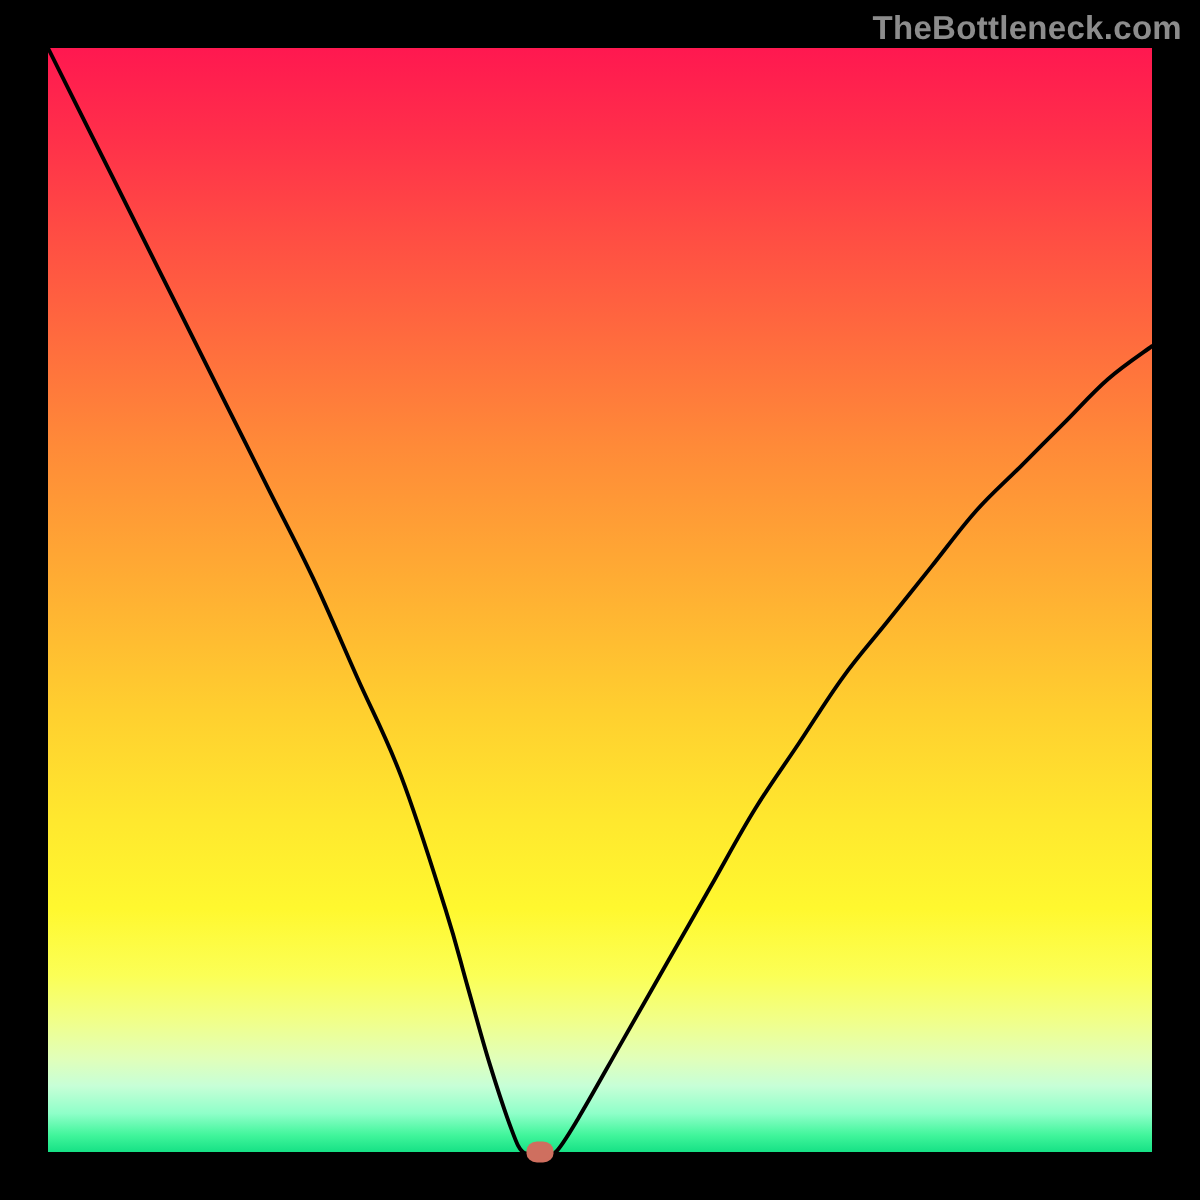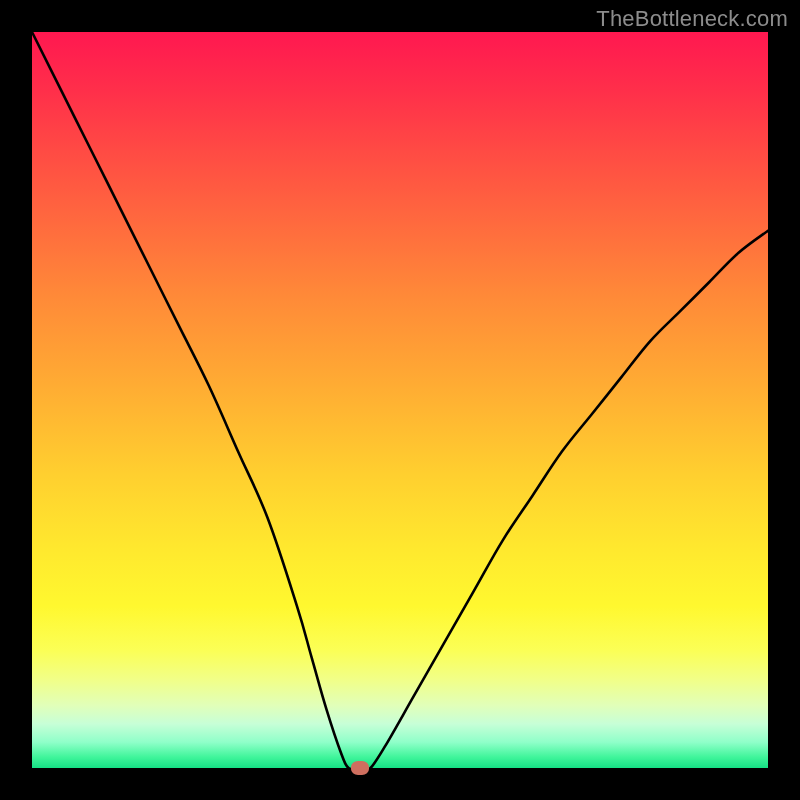--- a/index.html
+++ b/index.html
@@ -42,21 +42,21 @@
       #8fffc9 96.5%,
       #40f59b 98.5%,
       #16e185 100%);
   }
   .watermark {
     position: absolute;
     top: 6px;
     right: 12px;
     color: #8c8c8c;
     font-size: 22px;
-    font-weight: 400;
+    font-weight: 700;
     letter-spacing: 0.2px;
     user-select: none;
   }
   svg.curve {
     position: absolute;
     left: 0;
     top: 0;
     width: 736px;
     height: 736px;
     overflow: visible;

